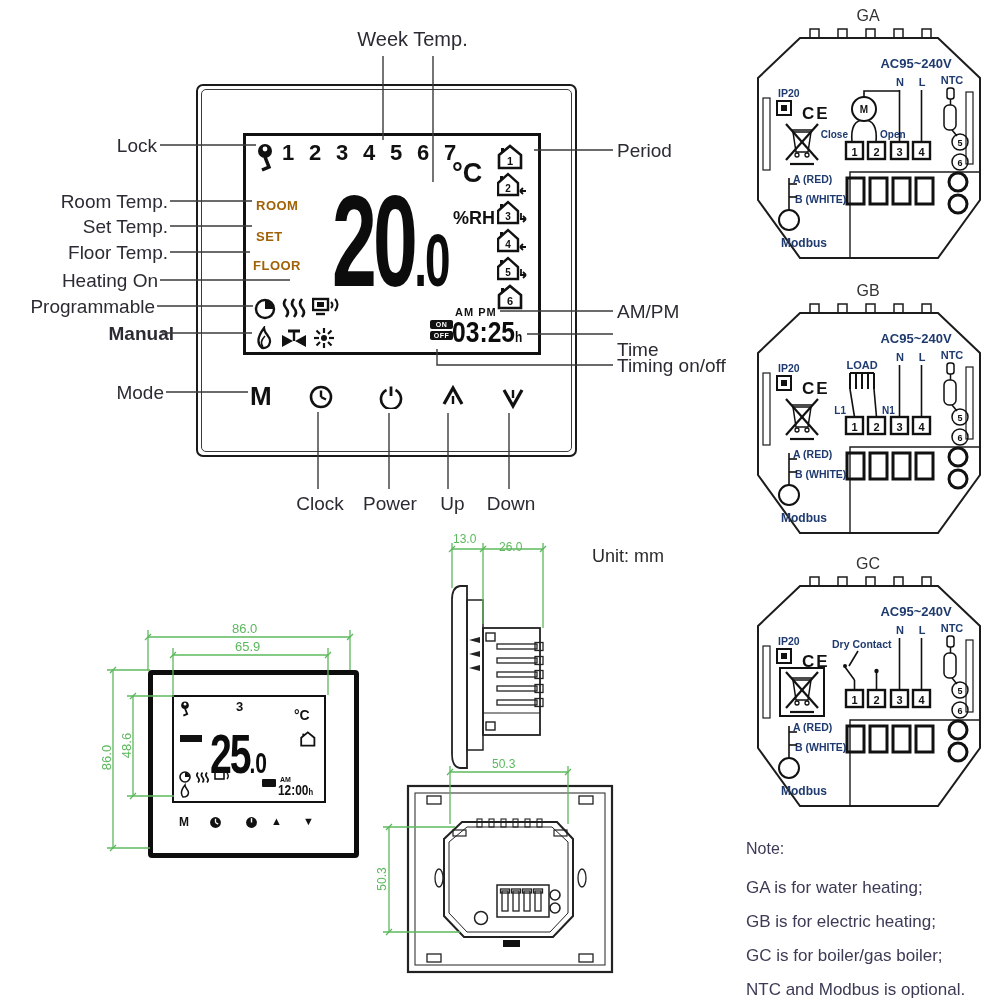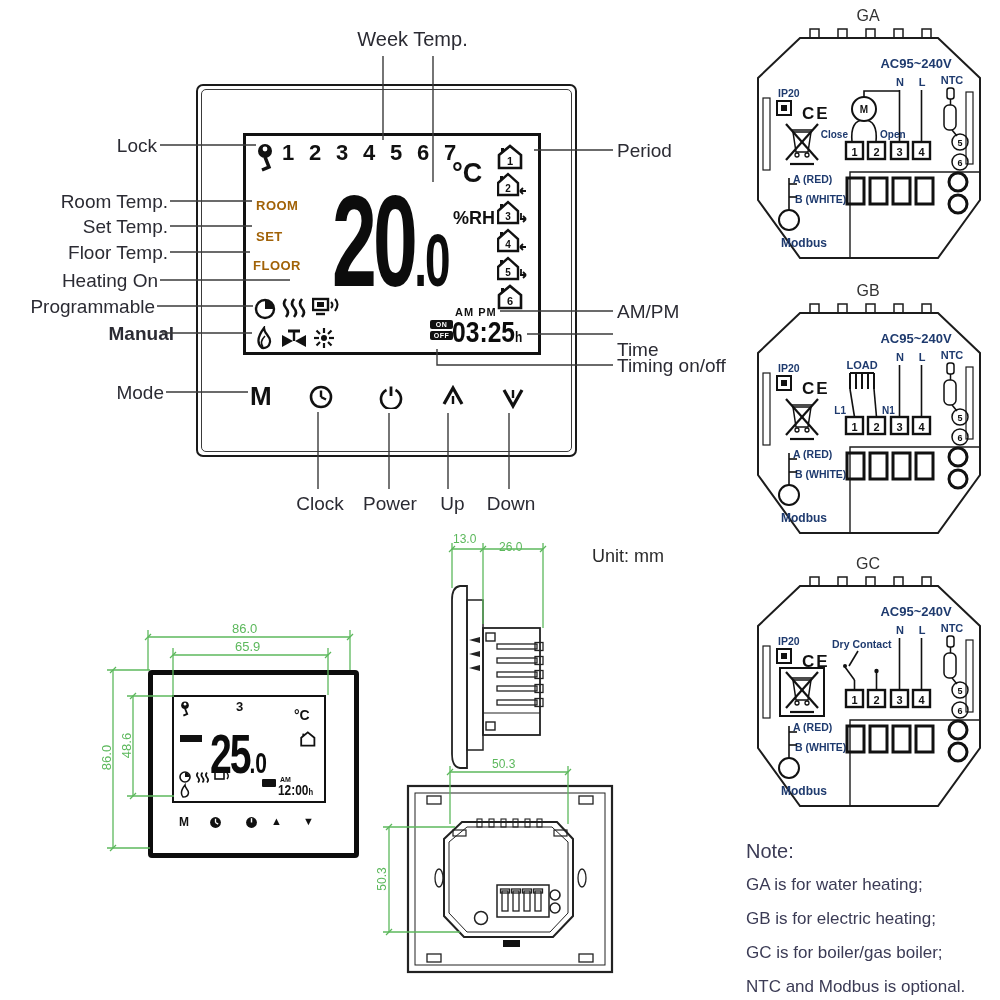--- a/index.html
+++ b/index.html
@@ -31,21 +31,21 @@
   .btn-m{position:absolute;font-weight:bold;color:#111;}
   
   .device2{position:absolute;left:148px;top:670px;width:201px;height:178px;border:5px solid #0d0d0d;border-radius:4px;background:#fff;}
   .lcd2{position:absolute;left:19px;top:20px;width:150px;height:104px;border:2px solid #111;background:#fff;}
   .smalltemp{position:absolute;left:36px;bottom:26px;display:flex;align-items:baseline;transform:scaleX(.7);transform-origin:left bottom;font-weight:bold;color:#0c0c0c;line-height:.75;}
   .s-int{font-size:56px;letter-spacing:-3px;}
   .s-frac{font-size:30px;}
   .btn2{position:absolute;top:140px;font-size:12px;font-weight:bold;color:#111;}
   
   .note{position:absolute;left:746px;top:840px;width:250px;color:#3b3b55;}
-  .note .title{font-size:20px;margin-bottom:12px;}
+  .note .title{font-size:16px;margin-bottom:20px;}
   .note .line{font-size:17px;margin-bottom:14px;white-space:nowrap;margin-top:9px;}
   
   svg{display:block;}
   svg text{font-family:"Liberation Sans","DejaVu Sans",sans-serif;}
   .nv{fill:#1e3a6e;font-weight:bold;}
   .bk{fill:#111;font-weight:bold;}
   .gatitle{fill:#333;font-size:16px;}
 </style>
 </head>
 <body>

